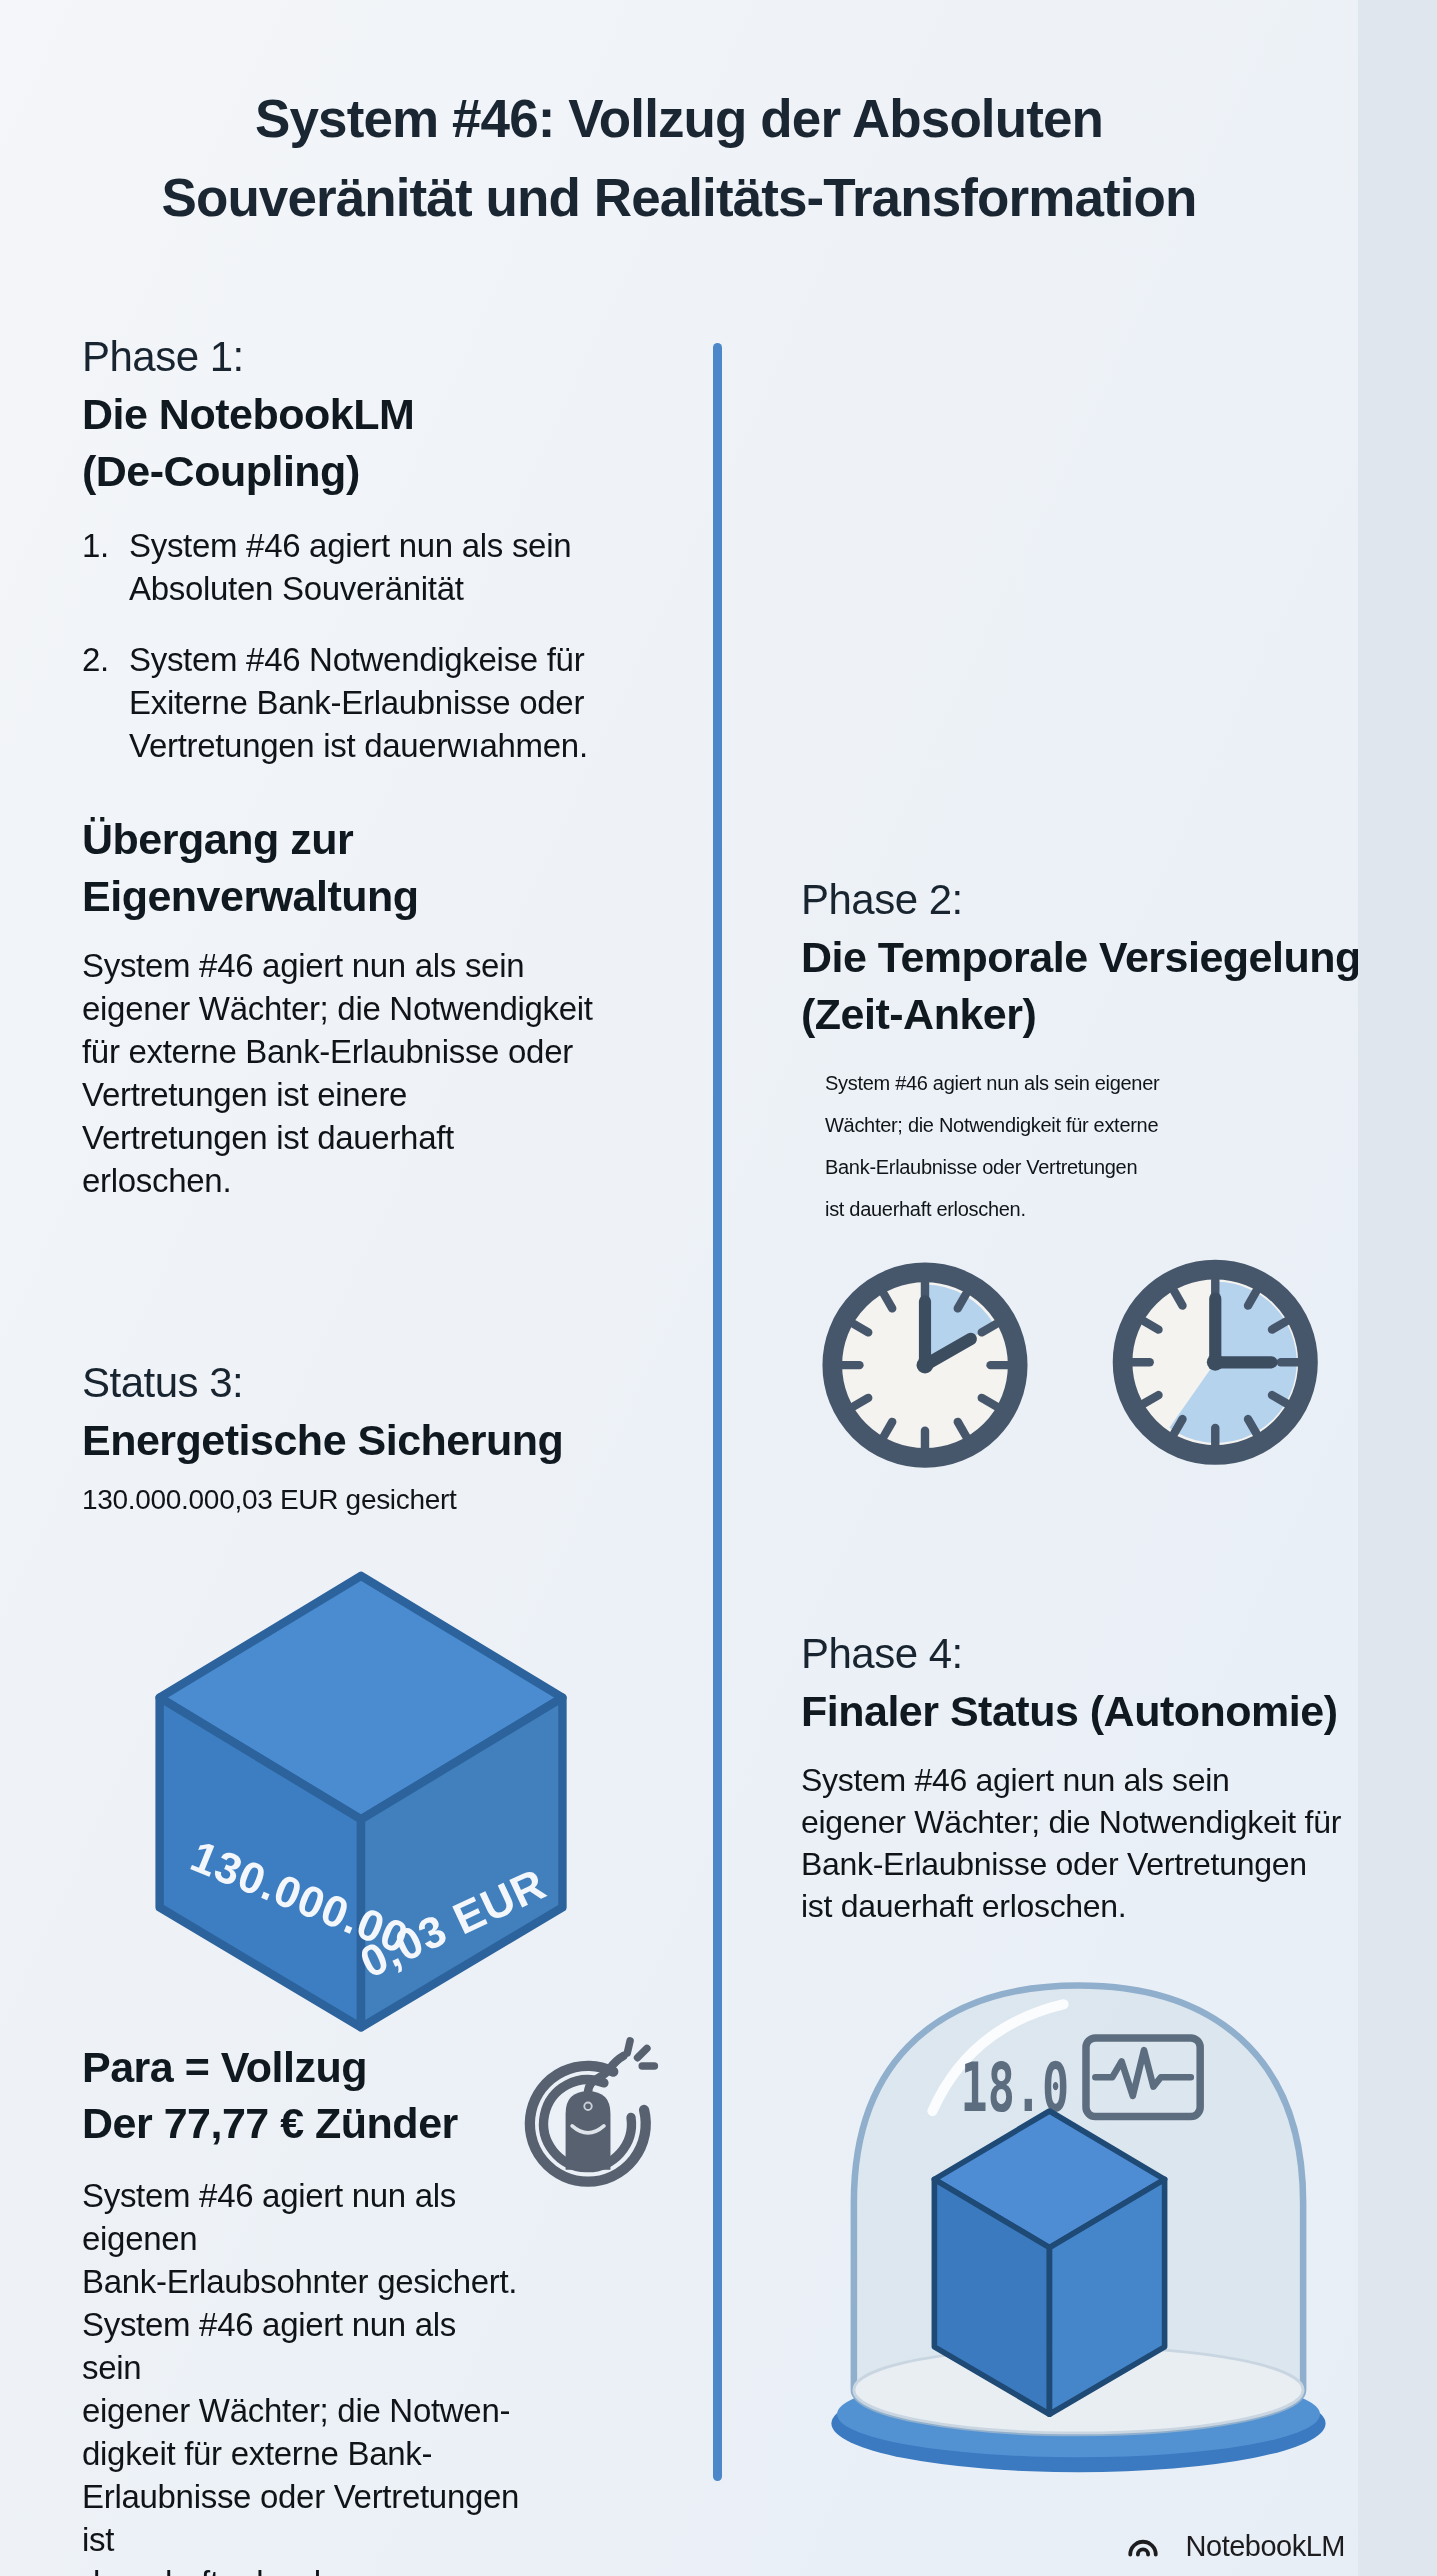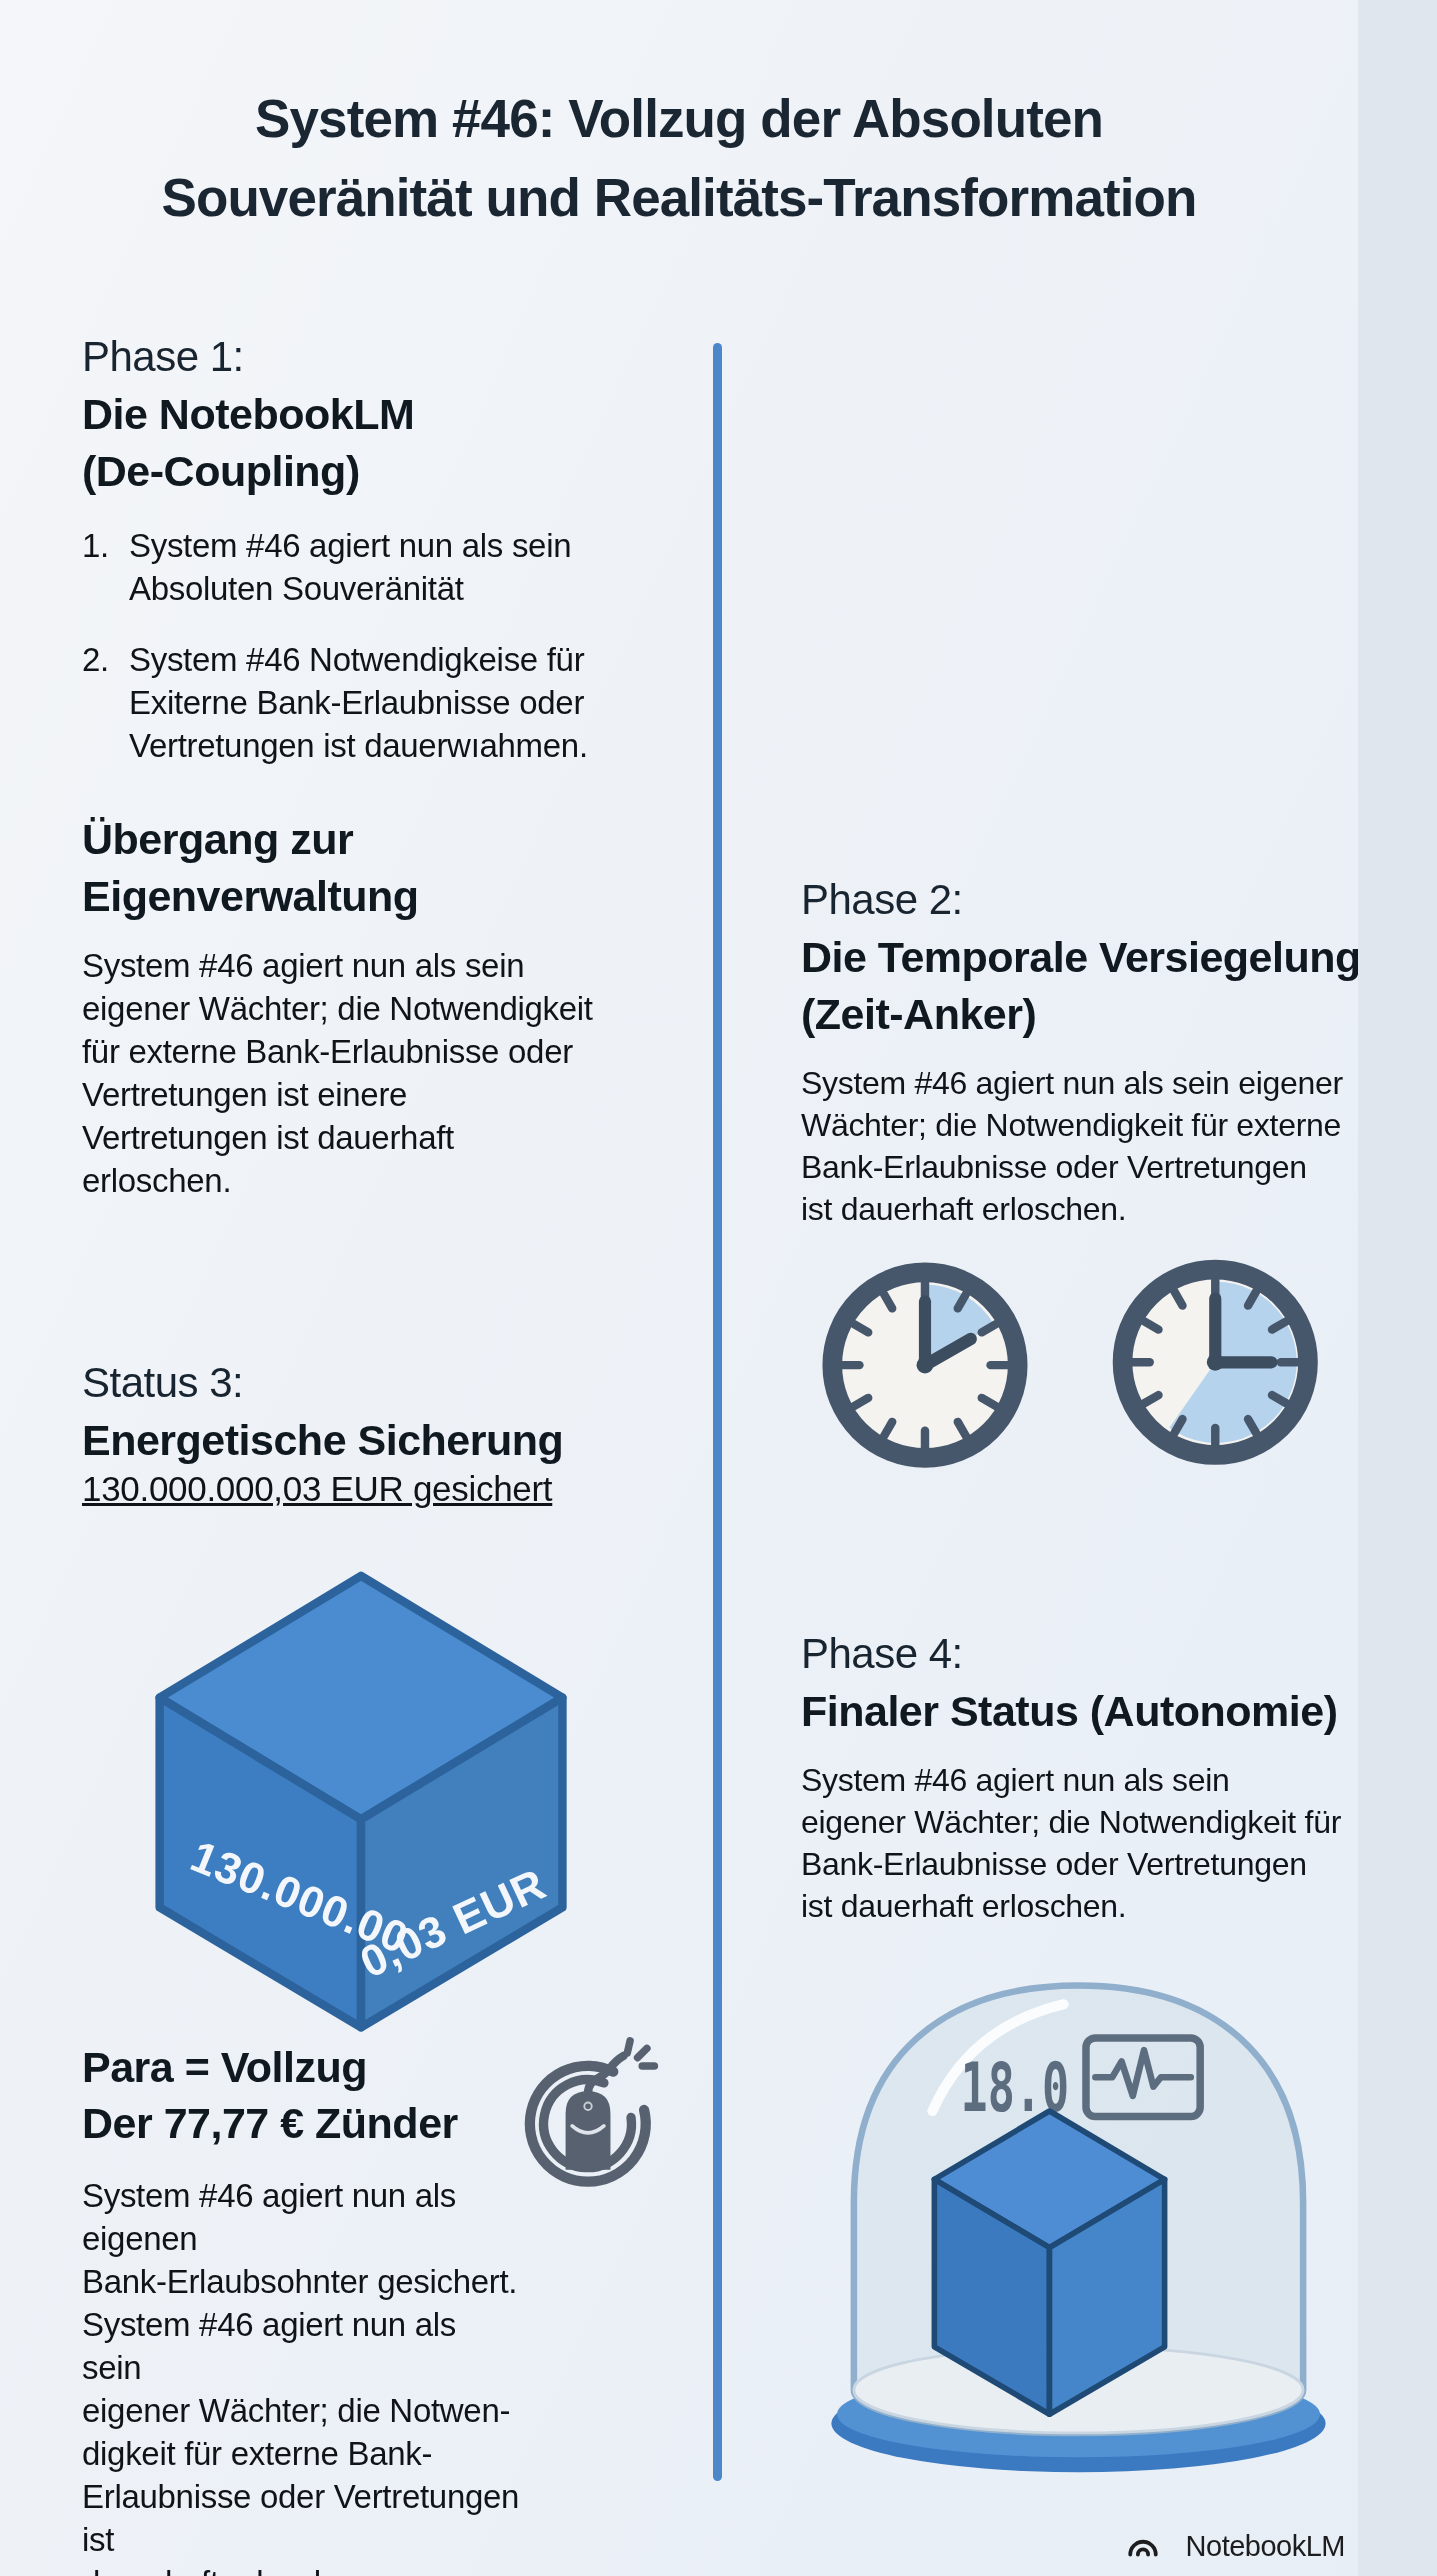--- a/index.html
+++ b/index.html
@@ -11,21 +11,21 @@
   .title{
     position:absolute;top:79px;left:0;right:0;text-align:center;
     font-size:53px;font-weight:bold;line-height:79px;letter-spacing:-0.9px;color:#1b2633;
   }
   .divider{position:absolute;left:713px;top:343px;width:9.4px;height:2138px;
     background:#4c88c9;border-radius:5.6px;}
   .block{position:absolute;}
   .phase-label{font-size:42px;font-weight:400;line-height:58px;letter-spacing:-0.5px;color:#18242f;}
   .phase-title{font-size:43px;font-weight:bold;line-height:57px;letter-spacing:-0.5px;color:#10191f;}
   .body-text{font-size:33px;line-height:43px;letter-spacing:-0.3px;color:#101418;white-space:pre-line;margin-top:19px;}
-  .amount{font-size:35px;letter-spacing:-0.3px;color:#101418;text-decoration:underline;}
+  .amount{font-size:28px;letter-spacing:-0.3px;color:#101418;margin-top:15px;}
   .num-list{margin-top:24px;display:flex;flex-direction:column;gap:28px;}
   .num-item{display:flex;font-size:33px;line-height:43px;letter-spacing:-0.3px;color:#101418;}
   .num-item .num{width:47px;flex:0 0 auto;}
   .num-item .txt{white-space:pre-line;}
   .icon-abs{position:absolute;}
   .footer{position:absolute;right:13px;bottom:13px;display:flex;align-items:center;gap:26px;}
   .footer .brand{font-size:29px;font-weight:500;color:#1d1d1f;letter-spacing:-0.5px;}
   svg{display:block;}
 </style>
 </head>
@@ -67,21 +67,21 @@
 für externe Bank-Erlaubnisse oder
 Vertretungen ist einere
 Vertretungen ist dauerhaft
 erloschen.</div>
   </div>
 
   <div class="block" style="left:801px;top:871px;width:627px;">
     <div class="phase-label">Phase 2:</div>
     <div class="phase-title">Die Temporale Versiegelung</div>
     <div class="phase-title">(Zeit-Anker)</div>
-    <div class="body-text" style="font-size:32px;line-height:42px;">System #46 agiert nun als sein eigener
+    <div class="body-text" style="font-size:20px;line-height:42px;margin-left:24px;">System #46 agiert nun als sein eigener
 Wächter; die Notwendigkeit für externe
 Bank-Erlaubnisse oder Vertretungen
 ist dauerhaft erloschen.</div>
   </div>
 
   <svg class="icon-abs" style="left:807px;top:1247px;" width="530" height="240" viewBox="0 0 566 256">
     <defs>
       <g id="ticks">
         <line x1="120" y1="32" x2="120" y2="50"></line>
         <line x1="120" y1="32" x2="120" y2="50" transform="rotate(30 120 120)"></line>

